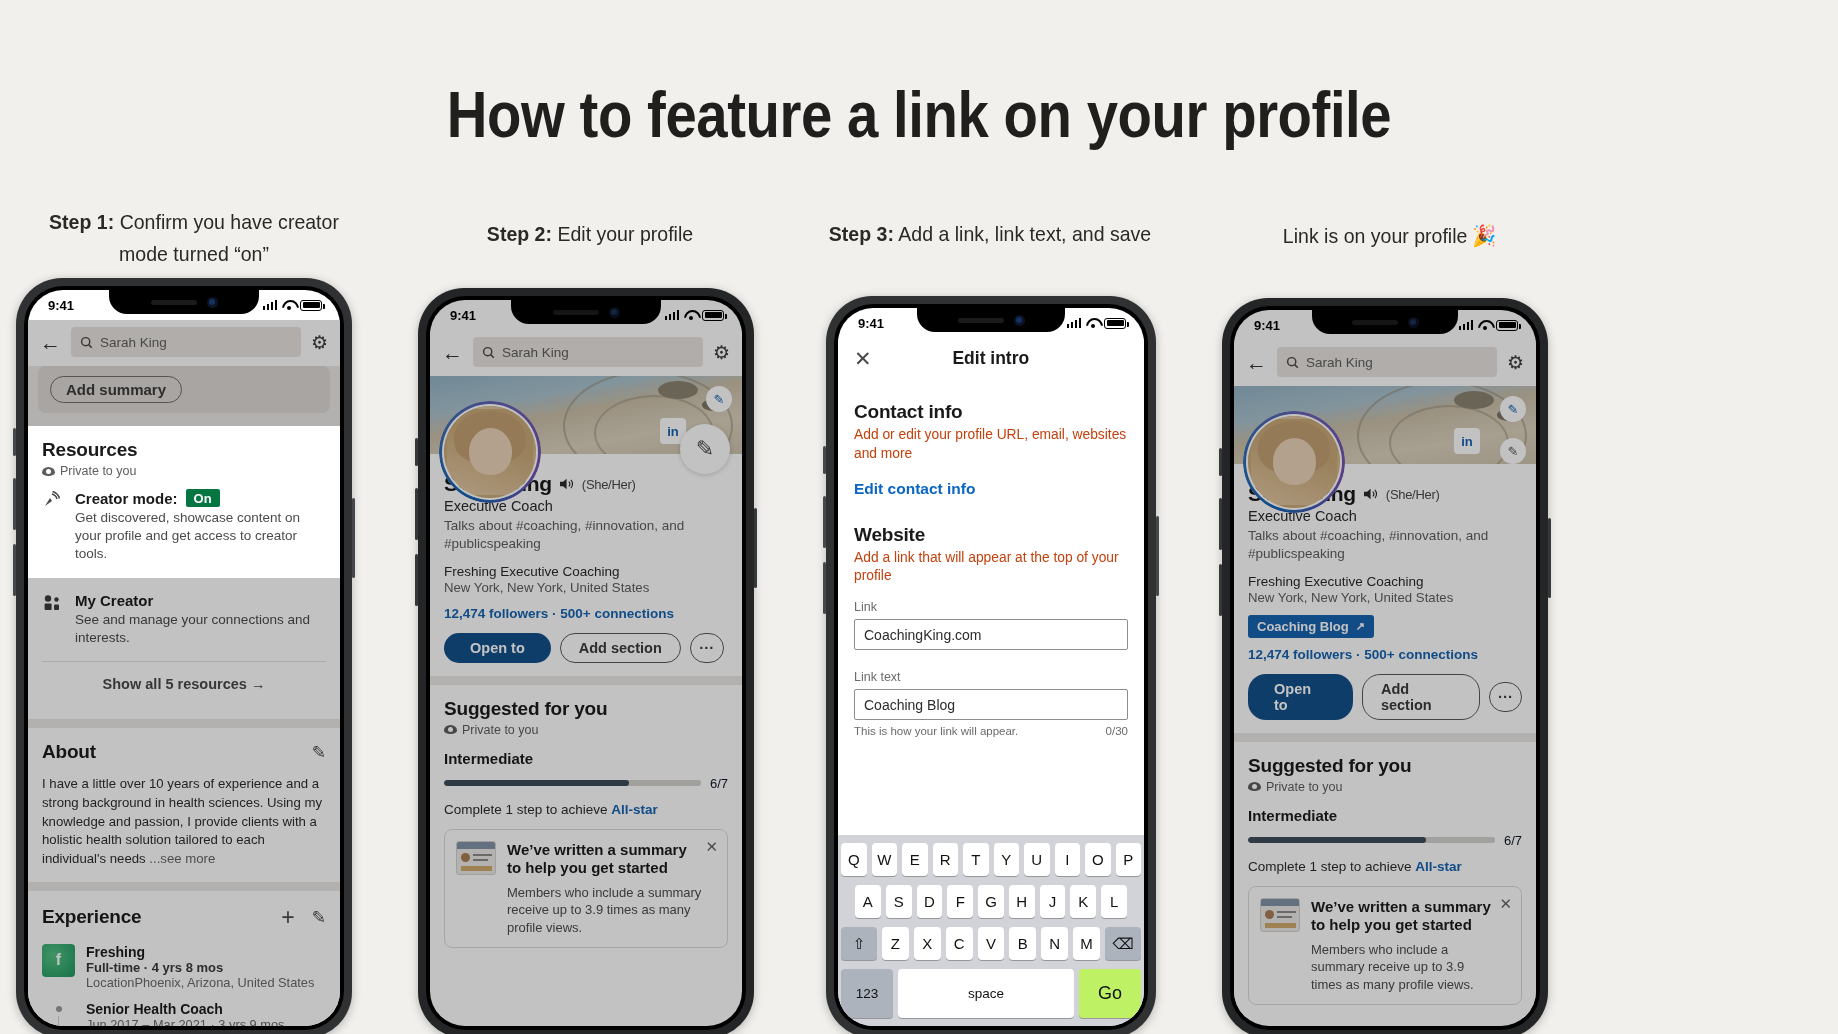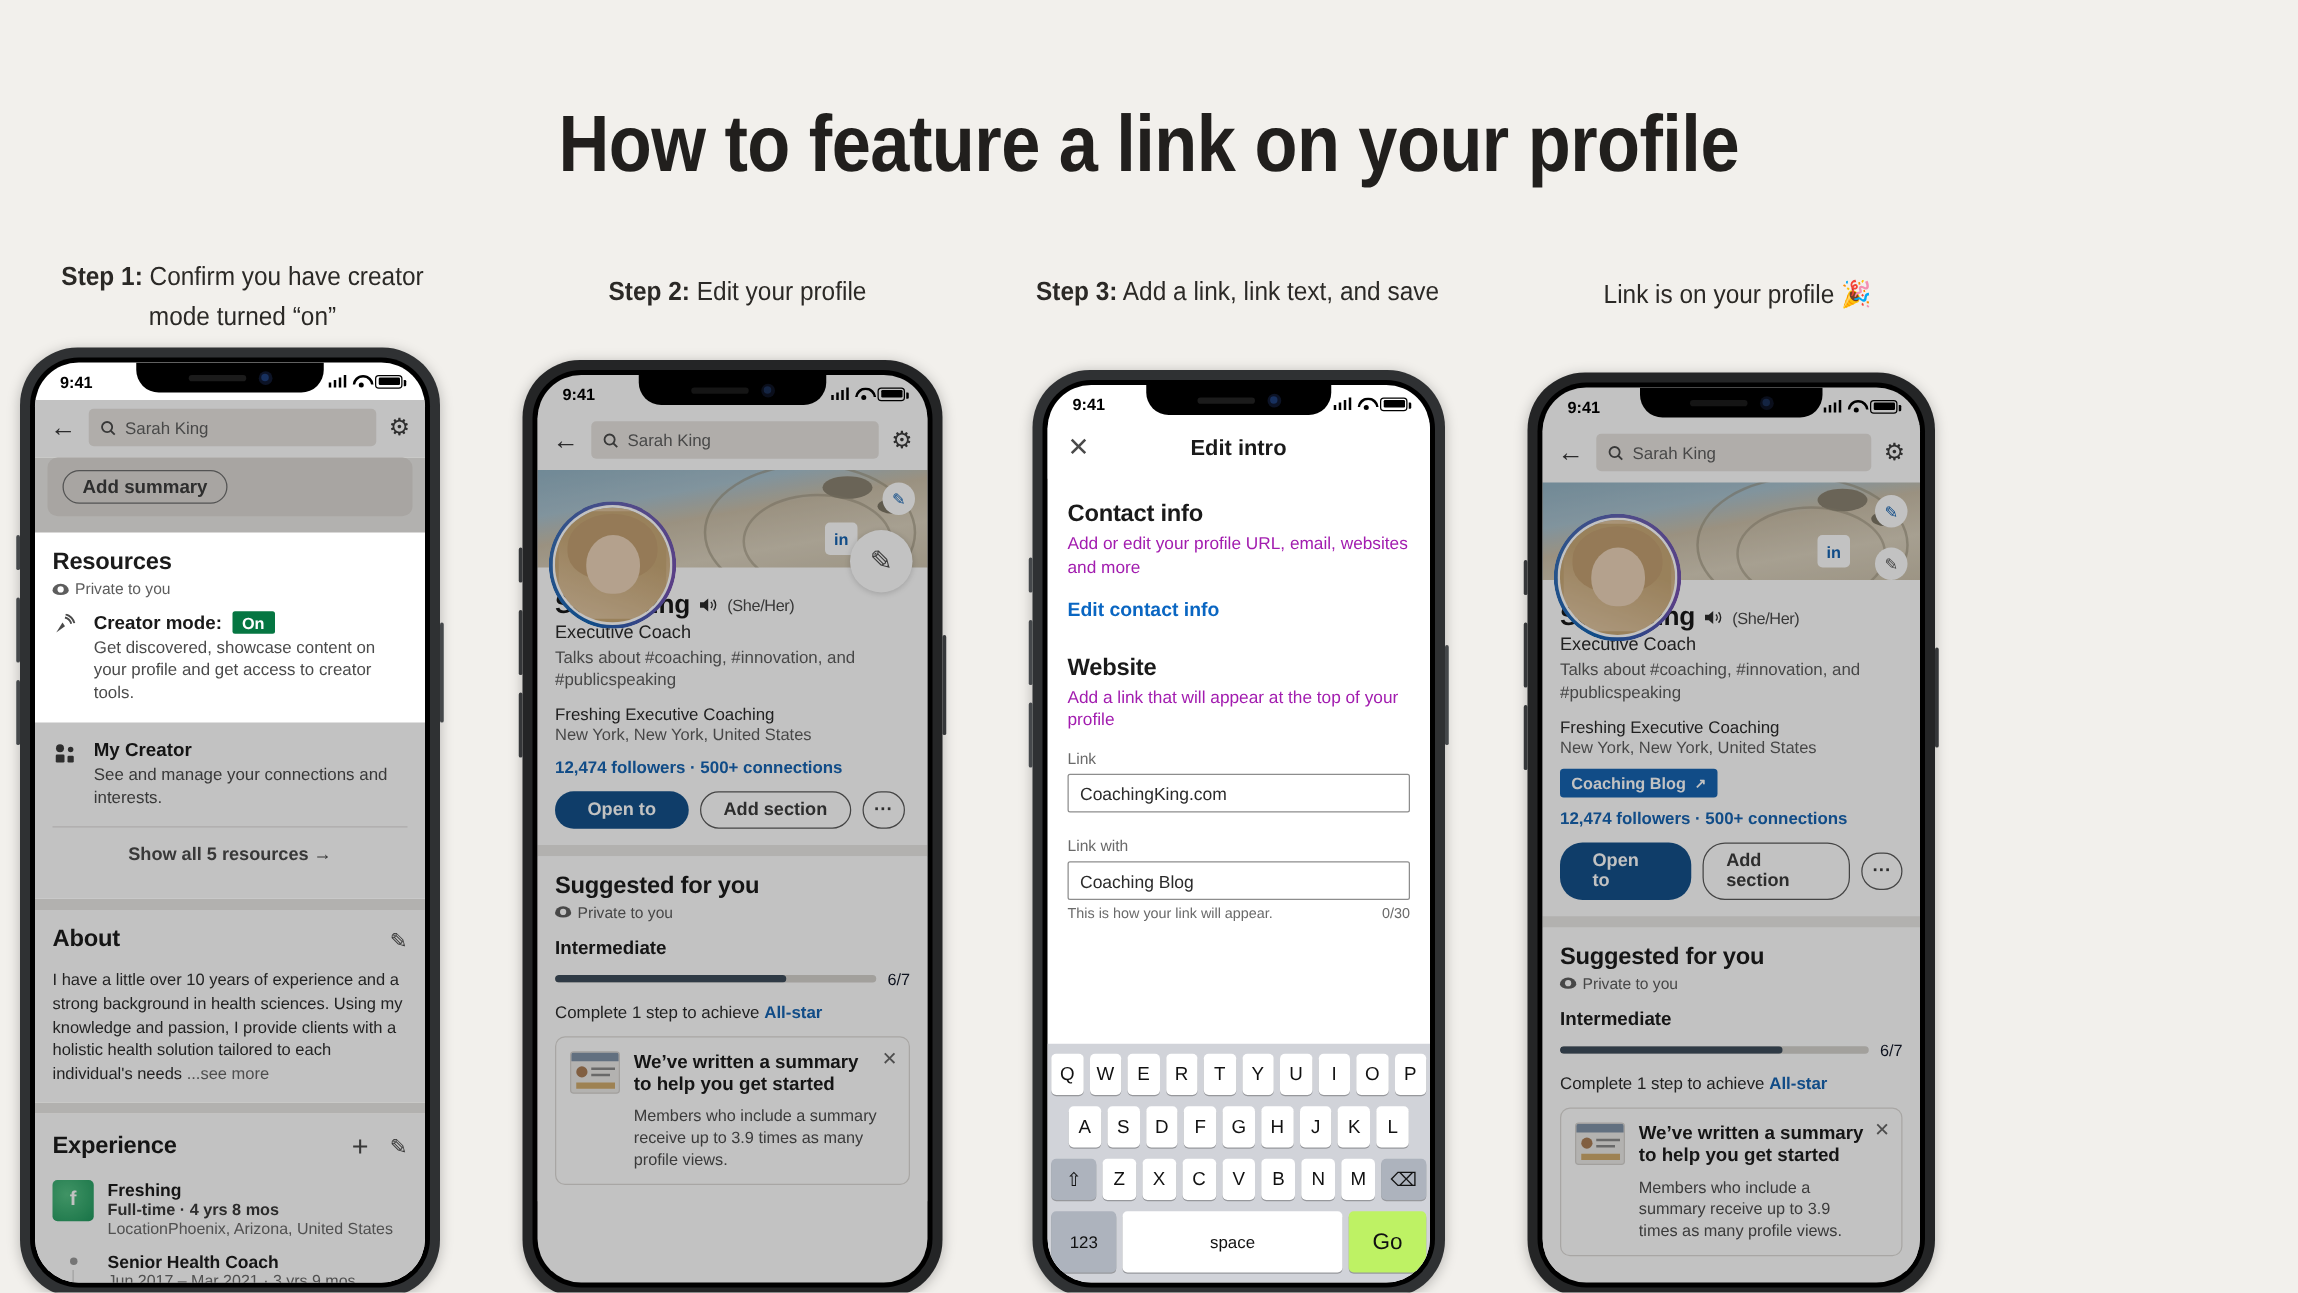--- a/index.html
+++ b/index.html
@@ -254,21 +254,21 @@
   .sugg-body { font-size: 13px; color: #4d4d4d; line-height: 1.33; margin-top: 6px; }
   .sugg-x { position: absolute; right: 9px; top: 8px; font-size: 15px; color: #666; }
 
   
   .modal-head {
     display: flex; align-items: center; padding: 10px 16px 14px 16px; background: #fff;
   }
   .modal-x { font-size: 21px; color: #4a4a4a; line-height: 1; }
   .modal-title { flex: 1; text-align: center; font-size: 17.5px; font-weight: 700; color: #1a1a1a; margin-right: 18px; }
   .m-sec-title { font-size: 19px; font-weight: 700; color: #1a1a1a; letter-spacing:-0.2px; }
-  .m-sec-sub { font-size: 13.8px; color: #a21caf; line-height: 1.36; margin-top: 3px; }
+  .m-sec-sub { font-size: 13.8px; color: #c2410c; line-height: 1.36; margin-top: 3px; }
   .m-link { font-size: 15.5px; font-weight: 700; color: #0a66c2; margin-top: 16px; }
   .field-label { font-size: 12.5px; color: #6a6a6a; margin-top: 4px; }
   .field-box {
     height: 31px; border: 1px solid #8d8d8d; border-radius: 2px;
     display: flex; align-items: center; padding: 0 9px;
     font-size: 14px; color: #2b2b2b; margin-top: 5px; background:#fff;
   }
   .field-hint { display: flex; justify-content: space-between; font-size: 11.5px; color: #6a6a6a; margin-top: 5px; }
 
   
@@ -591,21 +591,21 @@
         <div class="m-link">Edit contact info</div>
 
         <div class="m-sec-title" style="margin-top:26px;">Website</div>
         <div class="m-sec-sub">Add a link that will appear at the top of your profile</div>
 
         <div class="field-label" style="margin-top:14px;">Link</div>
         <div class="field-box">
           <span>CoachingKing.com</span>
         </div>
 
-        <div class="field-label" style="margin-top:20px;">Link with</div>
+        <div class="field-label" style="margin-top:20px;">Link text</div>
         <div class="field-box">
           <span>Coaching Blog</span>
         </div>
         <div class="field-hint">
           <span>This is how your link will appear.</span>
           <span>0/30</span>
         </div>
       </div>
 
       <div class="kb" style="position:absolute;left:0;bottom:0;width:100%;">

